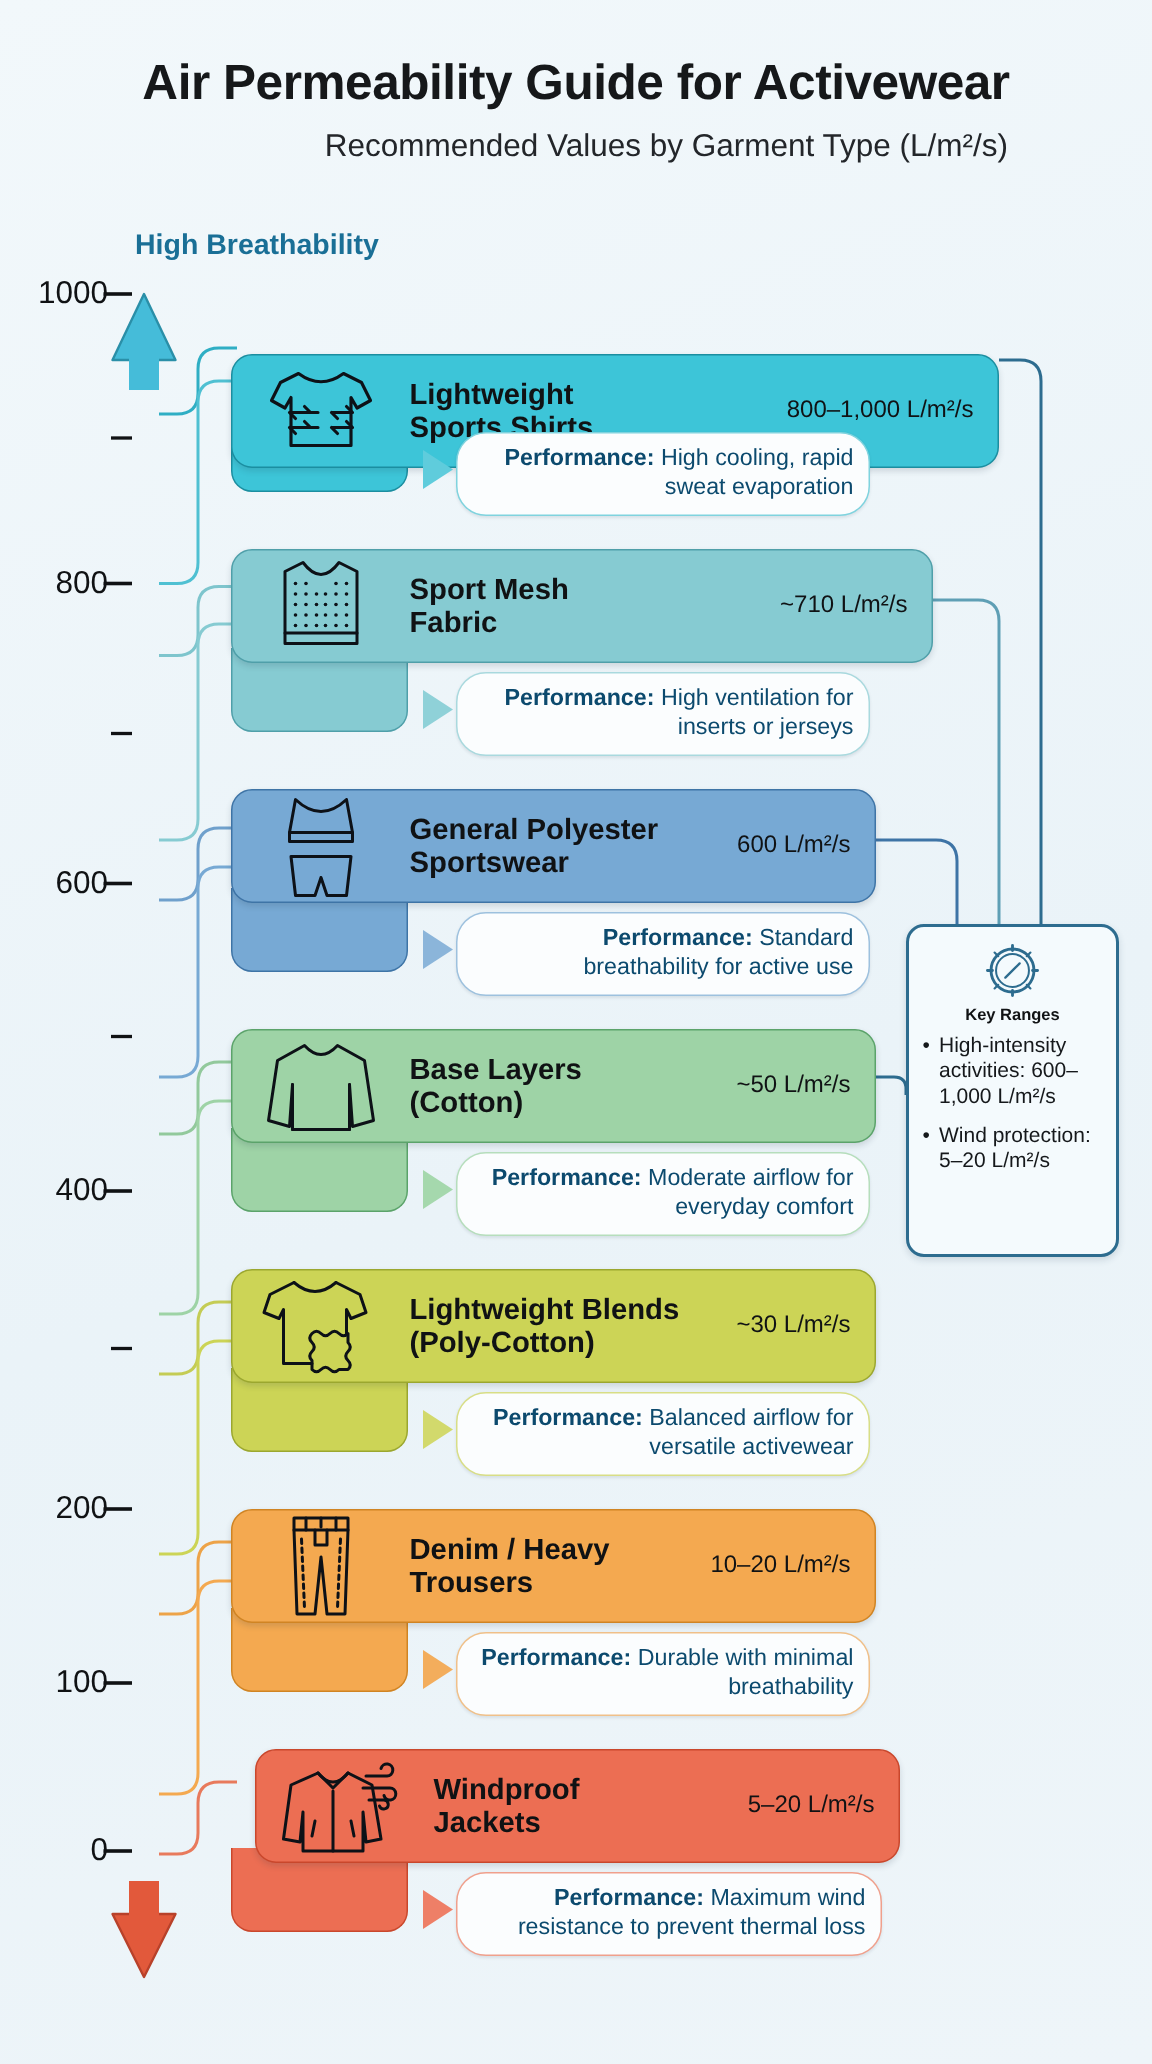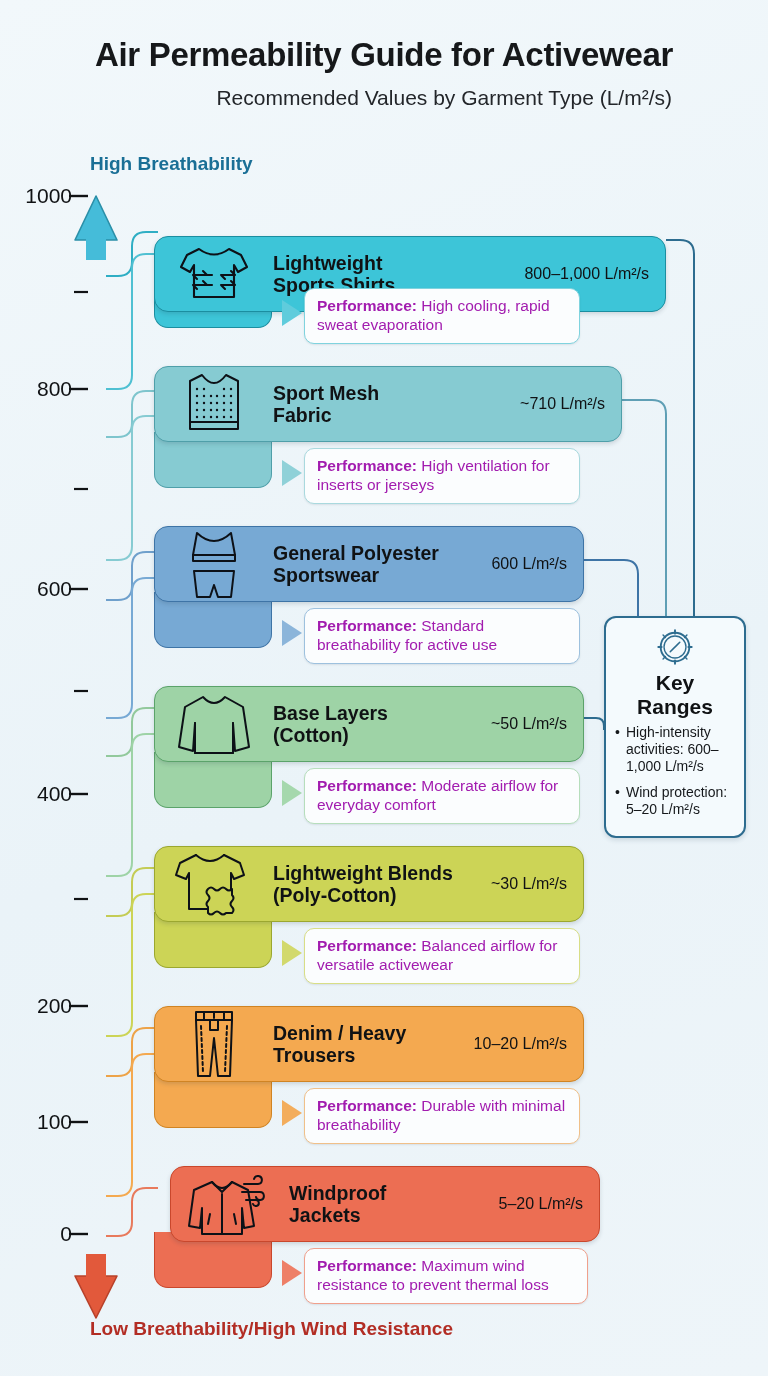--- a/index.html
+++ b/index.html
@@ -39,49 +39,48 @@
                flex:1 1 auto; padding-right:6px; }
   .card-value { font-size:16px; color:#101214; white-space:nowrap; padding-right:16px;
                 text-align:right; }
 
   
   .icon-tail { position:absolute; width:118px; height:56px; left:0; top:66px;
                border-bottom-left-radius:14px; border-bottom-right-radius:14px;
                border:1.6px solid rgba(0,0,0,.20); border-top:none; z-index:0; }
 
   .perf { position:absolute; left:0; top:0; background:#fbfdfe;
-          border:1.4px solid rgba(0,0,0,.18); border-radius:10px;
+          border:1.4px solid rgba(0,0,0,.18); border-radius:20px;
           padding:7px 10px 8px 12px; font-size:15.5px; line-height:1.25;
-          color:#a21caf; width:276px; box-shadow:0 1px 2px rgba(30,50,70,.10); }
+          color:#0c4a6e; width:276px; box-shadow:0 1px 2px rgba(30,50,70,.10);text-align:right; }
   .perf b { font-weight:bold; }
   .perf-arrow { position:absolute; width:0; height:0;
                 border-top:13px solid transparent; border-bottom:13px solid transparent; }
 
   
   .keybox { position:absolute; left:604px; top:616px; width:142px; height:222px;
             background:#f4fafd; border:2px solid #2d6c8f; border-radius:12px;
             padding:8px 9px; box-shadow:0 2px 5px rgba(30,60,90,.16); z-index:6; }
-  .keybox h3 { font-size:21px; font-weight:bold; color:#101214; text-align:center;
+  .keybox h3 { font-size:11px; font-weight:bold; color:#101214; text-align:center;
                margin-top:3px; margin-bottom:5px; }
   .keybox ul { list-style:none; }
   .keybox li { font-size:14px; line-height:1.22; color:#15181b; margin-bottom:9px;
                padding-left:11px; position:relative; }
   .keybox li:before { content:"•"; position:absolute; left:0; top:0; }
   .compass { display:block; margin:0 auto; }
 </style>
 </head>
 <body>
 
 <div id="stage">
 
   <div class="title">Air Permeability Guide for Activewear</div>
   <div class="subtitle">Recommended Values by Garment Type (L/m²/s)</div>
 
   <div class="top-label">High Breathability</div>
-  <div class="bottom-label">Low Breathability/High Wind Resistance</div>
 
   <svg class="axis-svg" viewBox="0 0 768 1376">
     <defs>
       <linearGradient id="axisgrad" x1="0" y1="0" x2="0" y2="1">
         <stop offset="0%" stop-color="#36b5d4"></stop>
         <stop offset="16%" stop-color="#5cc0cc"></stop>
         <stop offset="34%" stop-color="#7cc9b4"></stop>
         <stop offset="50%" stop-color="#a8cf8c"></stop>
         <stop offset="62%" stop-color="#cfd45f"></stop>
         <stop offset="74%" stop-color="#e8a84e"></stop>

